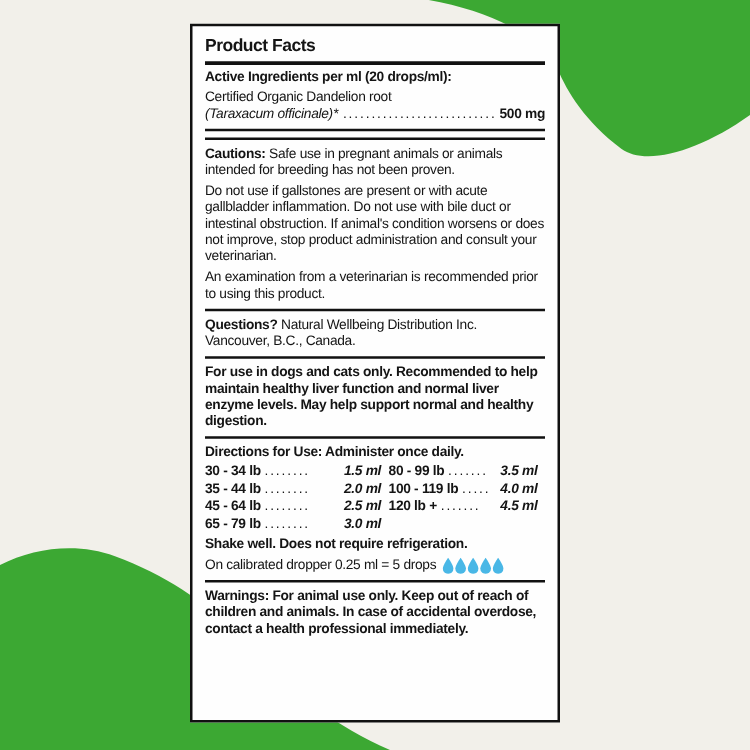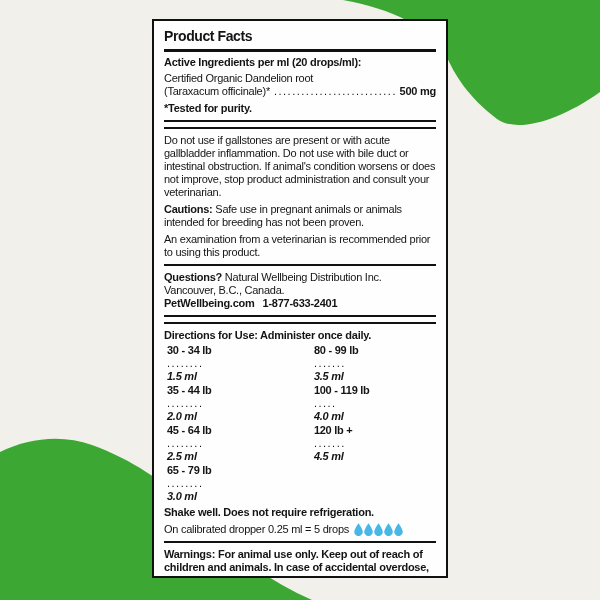--- a/index.html
+++ b/index.html
@@ -20,36 +20,36 @@
     background:#fefefe;
     border:2px solid #111;
     padding:6px 10px 6px 10px;
     font-size:11px;
     line-height:1.18;
     letter-spacing:-0.25px;
     overflow:hidden;
   }
   .panel p{margin:0 0 4px 0;}
   .b{font-weight:bold;}
-  .i{}
+  .i{font-style:italic;}
   .title{
     font-size:14px;font-weight:bold;letter-spacing:-0.4px;
     margin:0 0 4px 0;padding:1px 0 4px 0;
     border-bottom:3px solid #111;
   }
   .divider{border-top:2px solid #111;margin:5px 0 5px 0;height:0;}
   .leader-row{display:flex;align-items:baseline;}
   .leader-row .dots{flex:1;overflow:hidden;white-space:nowrap;letter-spacing:1.5px;margin:0 4px;}
   .leader-row .amount{white-space:nowrap;}
   .purity{margin-top:6px;}
   .qline2 .sp{display:inline-block;width:8px;}
   .dose-cols{display:flex;margin-bottom:2px;}
   .dose-col-left{width:54%;}
   .dose-col-right{width:46%;}
-  .dose-row{display:flex;align-items:baseline;font-weight:bold;margin-bottom:1px;flex-direction:column;}
+  .dose-row{display:flex;align-items:baseline;font-weight:bold;margin-bottom:1px;}
   .dose-row .range{white-space:nowrap;}
   .dose-row .ldots{flex:1;overflow:hidden;white-space:nowrap;letter-spacing:1.5px;font-weight:normal;margin:0 3px;}
   .dose-row .dose{white-space:nowrap;margin-right:6px;font-style:italic;}
   .dropper-line{display:flex;align-items:center;gap:1px;}
   .dropper-line .txt{margin-right:4px;}
   .drop-icon{display:inline-block;width:9px;height:13px;}
   .under30{margin-bottom:3px;}
   .shake-p{margin-bottom:0;}
 </style>
 </head>
@@ -67,47 +67,46 @@
     <h1 class="title">Product Facts</h1>
 
     <div>
       <p class="b">Active Ingredients per ml (20 drops/ml):</p>
       <p style="margin-bottom:0">Certified Organic Dandelion root</p>
       <p class="leader-row">
         <span class="i">(Taraxacum officinale)*</span>
         <span class="dots">......................................................</span>
         <span class="b amount">500 mg</span>
       </p>
-      <p class="b purity">*Tested for purity.</p>
     </div>
 
     <div class="divider"></div>
 
 
     <div class="divider"></div>
 
     <div>
-      <p>Do not use if gallstones are present or with acute gallbladder inflammation.  Do not use with bile duct or intestinal obstruction. If animal's condition worsens or does not improve, stop product administration and consult your veterinarian.</p>
       <p><span class="b">Cautions:</span>
       <span>Safe use in pregnant animals or animals intended for breeding has not been proven.</span></p>
+      <p>Do not use if gallstones are present or with acute gallbladder inflammation.  Do not use with bile duct or intestinal obstruction. If animal's condition worsens or does not improve, stop product administration and consult your veterinarian.</p>
       <p>An examination from a veterinarian is recommended prior to using this product.</p>
     </div>
 
     <div class="divider"></div>
 
     <div>
       <p style="margin-bottom:0"><span class="b">Questions?</span>
       <span>Natural Wellbeing Distribution Inc. Vancouver, B.C., Canada.</span></p>
-      <p class="b qline2" style="margin-bottom:0">
-        <span>PetWellbeing.com</span><span class="sp"></span><span>1-877-633-2401</span>
-      </p>
     </div>
 
     <div class="divider"></div>
 
+    <div>
+      <p class="b" style="margin-bottom:0">For use in dogs and cats only. Recommended to help maintain healthy liver function and normal liver enzyme levels. May help support normal and healthy digestion.</p>
+    </div>
 
     <div class="divider"></div>
 
     <div>
       <p class="b" style="margin-bottom:2px">Directions for Use: Administer once daily.</p>
 
       <div class="dose-cols">
         <div class="dose-col-left">
           <div class="dose-row">
             <span class="range">30 - 34 lb</span>

